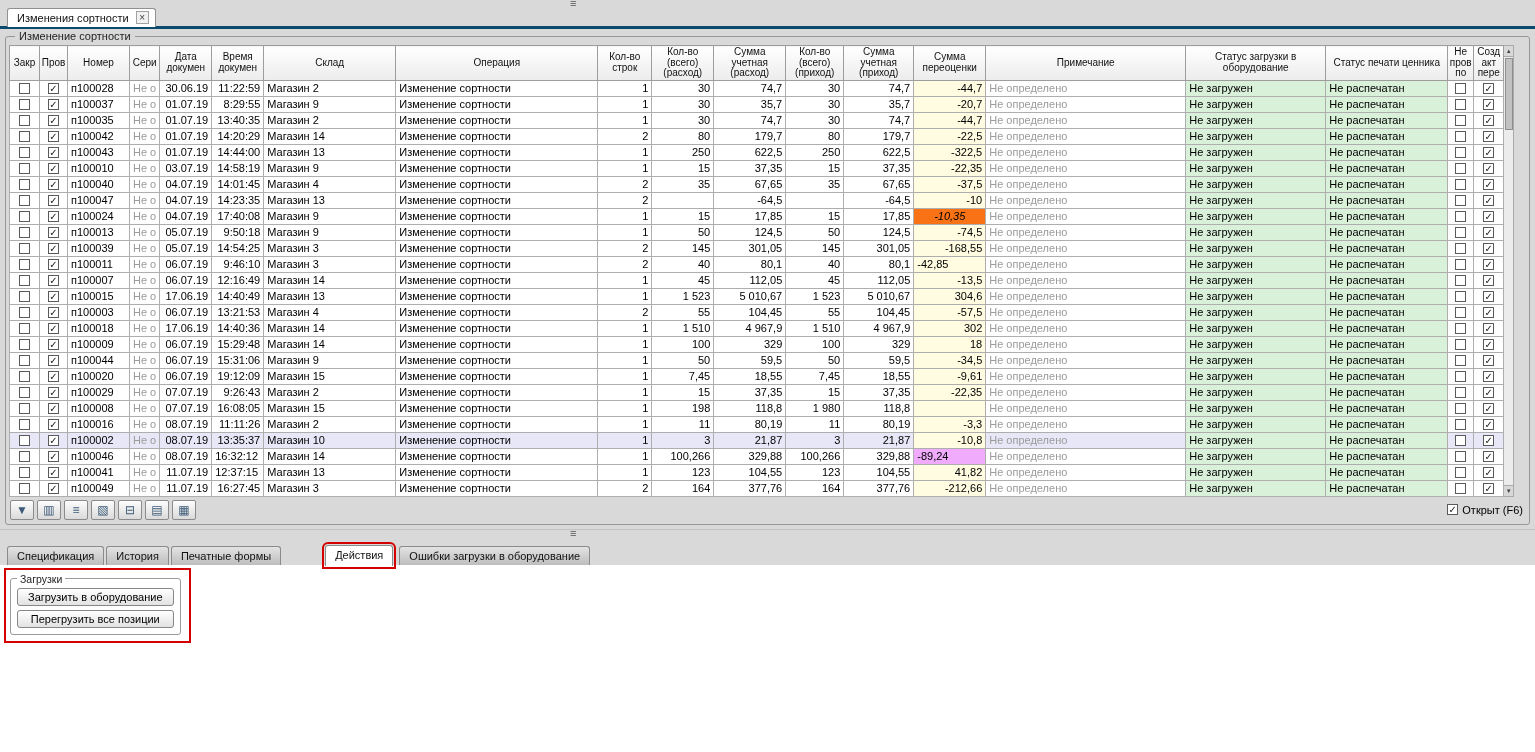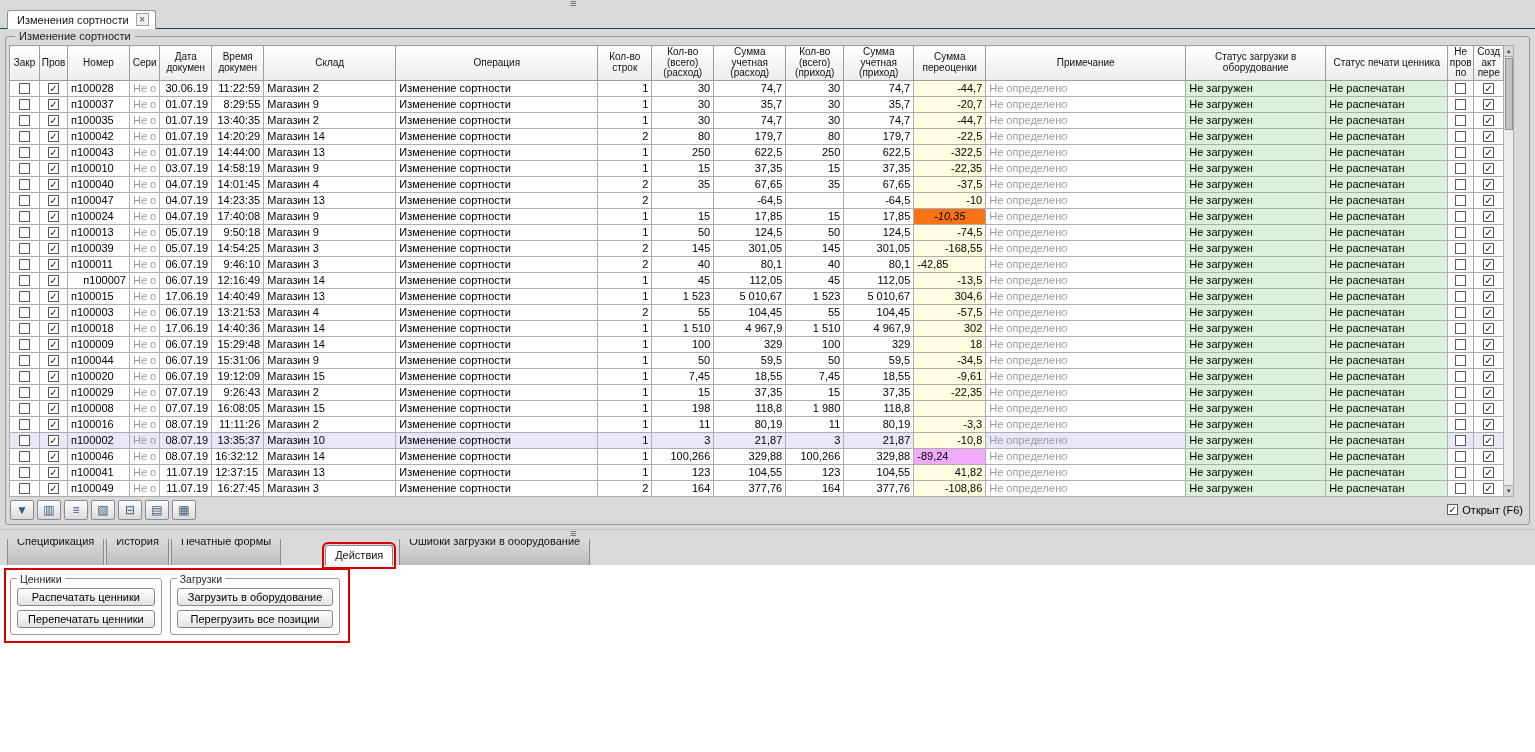--- a/index.html
+++ b/index.html
@@ -13,21 +13,21 @@
   .app { position: relative; width: 1535px; height: 752px; background: #fff; }
 
   
   .top-strip { height: 9px; background: var(--chrome-gray, #d9d9d9); position: relative; }
   .grip {
     position: absolute; left: 570px; top: -3px;
     font-size: 11px; color: #555; line-height: 12px; cursor: row-resize;
   }
   .tab-bar {
     height: 20px; background: var(--chrome-gray, #d9d9d9);
-    border-bottom: 1px solid #0c4a6e;
+    border-bottom: 3px solid #0c4a6e;
     display: flex; align-items: flex-end; padding-left: 7px;
   }
   .doc-tab {
     background: #ffffff; border: 1px solid #919191; border-bottom: none;
     border-radius: 3px 3px 0 0; padding: 2px 6px 3px 9px;
     font-size: 11px; color: #111; display: flex; align-items: center; gap: 7px;
     position: relative; top: 1px; cursor: pointer;
   }
   .tab-close {
     display: inline-block; width: 13px; height: 13px; line-height: 11px;
@@ -107,21 +107,21 @@
   .mid-splitter { height: 10px; background: var(--chrome-gray, #d9d9d9); border-top: 1px solid #c2c2c2; position: relative; }
 
   
   .bottom-tabs {
     height: 26px; background: var(--chrome-gray, #d9d9d9);
     display: flex; align-items: flex-end; gap: 2px; padding: 0 0 0 7px;
   }
   .btab {
     border: 1px solid #8b8b8b; border-bottom: none; border-radius: 3px 3px 0 0;
     background: linear-gradient(#e3e3e3, #bdbdbd);
-    padding: 3px 9px 18px 9px; font-size: 11px; color: #111; cursor: pointer; white-space: nowrap;
+    padding: 3px 9px 3px 9px; font-size: 11px; color: #111; cursor: pointer; white-space: nowrap;
   }
   .btab.active {
     background: #ffffff; position: relative; top: 1px; padding-bottom: 5px;
     margin-left: 42px; margin-right: 4px;
     outline: 2px solid var(--annotation-red, #d40000); outline-offset: 1px;
   }
 
   
   .bottom-panel { background: #ffffff; height: 162px; padding: 3px 0 0 4px; }
   .annotated-panel {
@@ -457,21 +457,21 @@
                 <td style="background: rgb(255, 252, 225);">-42,85</td>
                 <td class="muted" style="text-align: left;">Не определено</td>
                 <td style="text-align: left; background: rgb(217, 240, 217);">Не загружен</td>
                 <td style="text-align: left; background: rgb(217, 240, 217);">Не распечатан</td>
                 <td class="cb-cell"><span class="cb"></span></td>
                 <td class="cb-cell"><span class="cb">✓</span></td>
               </tr>
               <tr>
                 <td class="cb-cell"><span class="cb"></span></td>
                 <td class="cb-cell"><span class="cb">✓</span></td>
-                <td style="text-align: right;">п100007</td>
+                <td style="text-align: left;">п100007</td>
                 <td class="muted" style="text-align: left;">Не о</td>
                 <td style="text-align: right;">06.07.19</td>
                 <td style="text-align: right;">12:16:49</td>
                 <td style="text-align: left;">Магазин 14</td>
                 <td style="text-align: left;">Изменение сортности</td>
                 <td style="text-align: right;">1</td>
                 <td style="text-align: right;">45</td>
                 <td style="text-align: right;">112,05</td>
                 <td style="text-align: right;">45</td>
                 <td style="text-align: right;">112,05</td>
@@ -741,21 +741,21 @@
                 <td class="muted" style="text-align: left;">Не о</td>
                 <td style="text-align: right;">11.07.19</td>
                 <td style="text-align: right;">16:27:45</td>
                 <td style="text-align: left;">Магазин 3</td>
                 <td style="text-align: left;">Изменение сортности</td>
                 <td style="text-align: right;">2</td>
                 <td style="text-align: right;">164</td>
                 <td style="text-align: right;">377,76</td>
                 <td style="text-align: right;">164</td>
                 <td style="text-align: right;">377,76</td>
-                <td style="text-align: right; background: rgb(255, 252, 225);">-108,86</td>
+                <td style="text-align: right; background: rgb(255, 252, 225);">-212,66</td>
                 <td class="muted" style="text-align: left;">Не определено</td>
                 <td style="text-align: left; background: rgb(217, 240, 217);">Не загружен</td>
                 <td style="text-align: left; background: rgb(217, 240, 217);">Не распечатан</td>
                 <td class="cb-cell"><span class="cb"></span></td>
                 <td class="cb-cell"><span class="cb">✓</span></td>
               </tr>
             </tbody>
         </table>
         <div class="vscroll">
           <div class="vs-btn">▲</div>
@@ -794,27 +794,20 @@
       <div class="btab">История</div>
       <div class="btab">Печатные формы</div>
       <div class="btab active">Действия</div>
       <div class="btab">Ошибки загрузки в оборудование</div>
     </div>
 
   <div class="bottom-panel">
     <div class="annotated-panel">
       <span style="display:inline-flex; gap:8px;">
           <fieldset>
-            <legend>Ценники</legend>
-            <div class="fs-buttons">
-              <button class="action-btn">Распечатать ценники</button>
-              <button class="action-btn">Перепечатать ценники</button>
-            </div>
-          </fieldset>
-          <fieldset>
             <legend>Загрузки</legend>
             <div class="fs-buttons">
               <button class="action-btn">Загрузить в оборудование</button>
               <button class="action-btn">Перегрузить все позиции</button>
             </div>
           </fieldset>
         </span>
     </div>
   </div>
 

